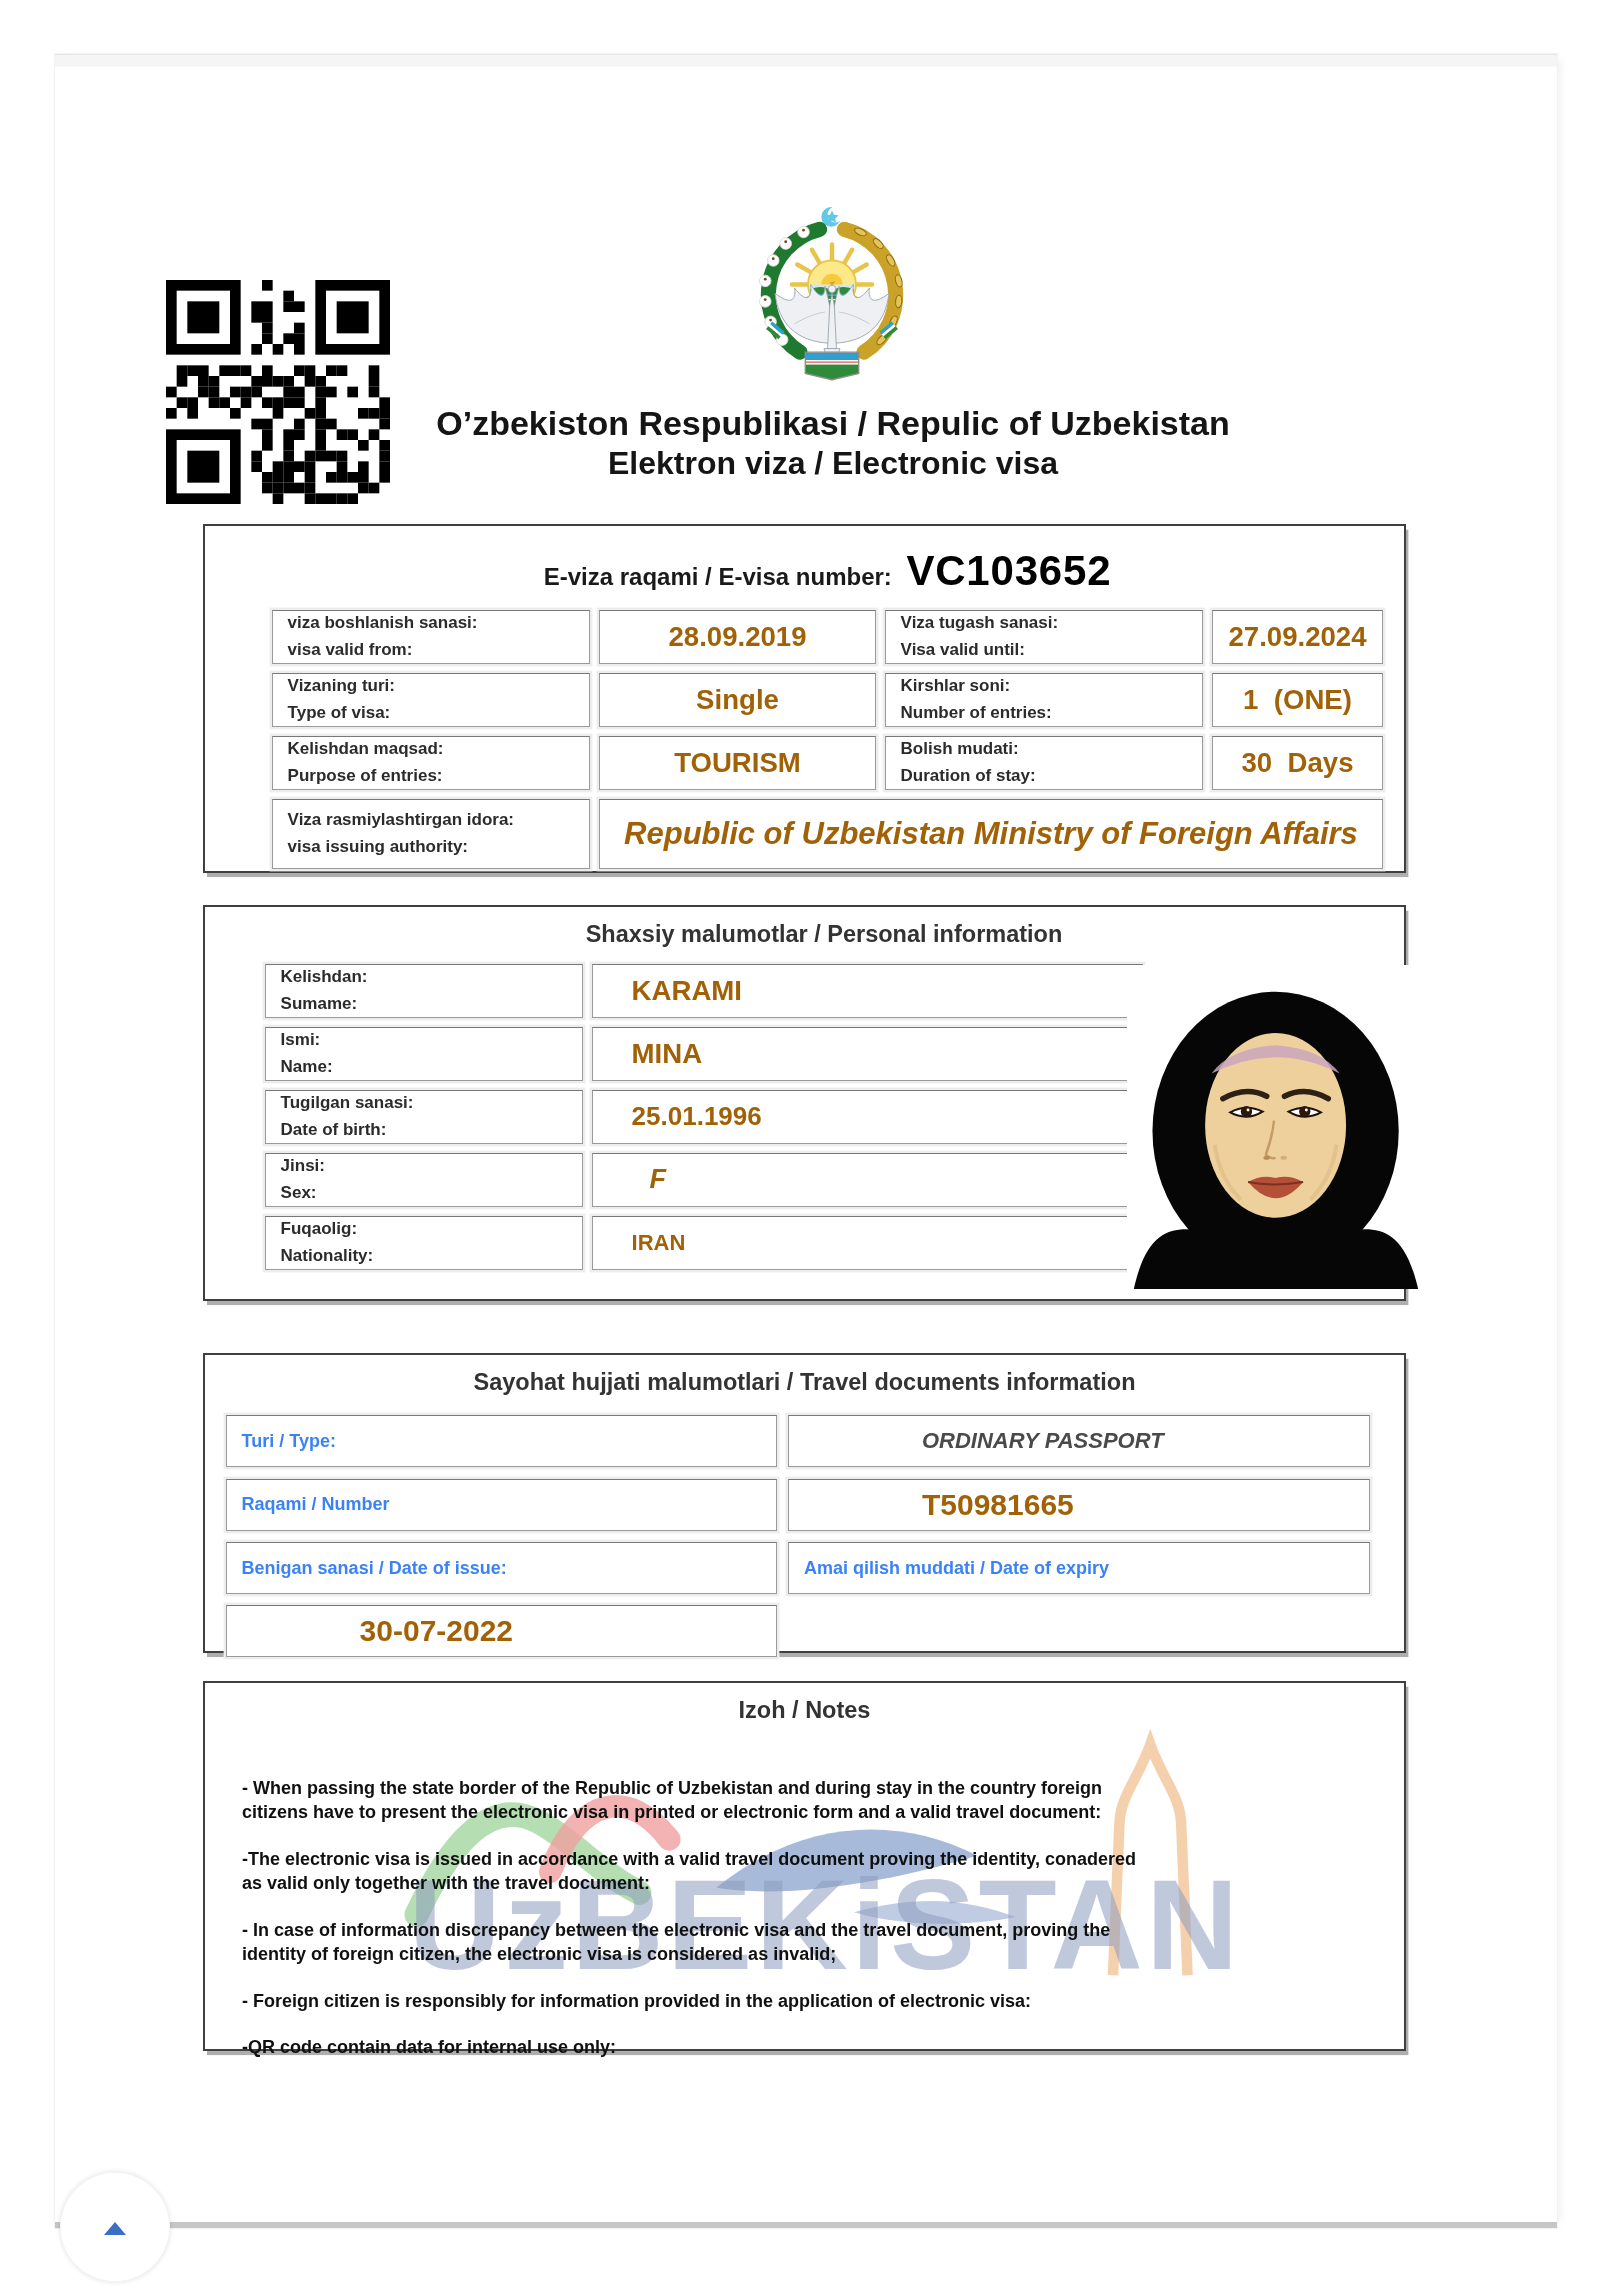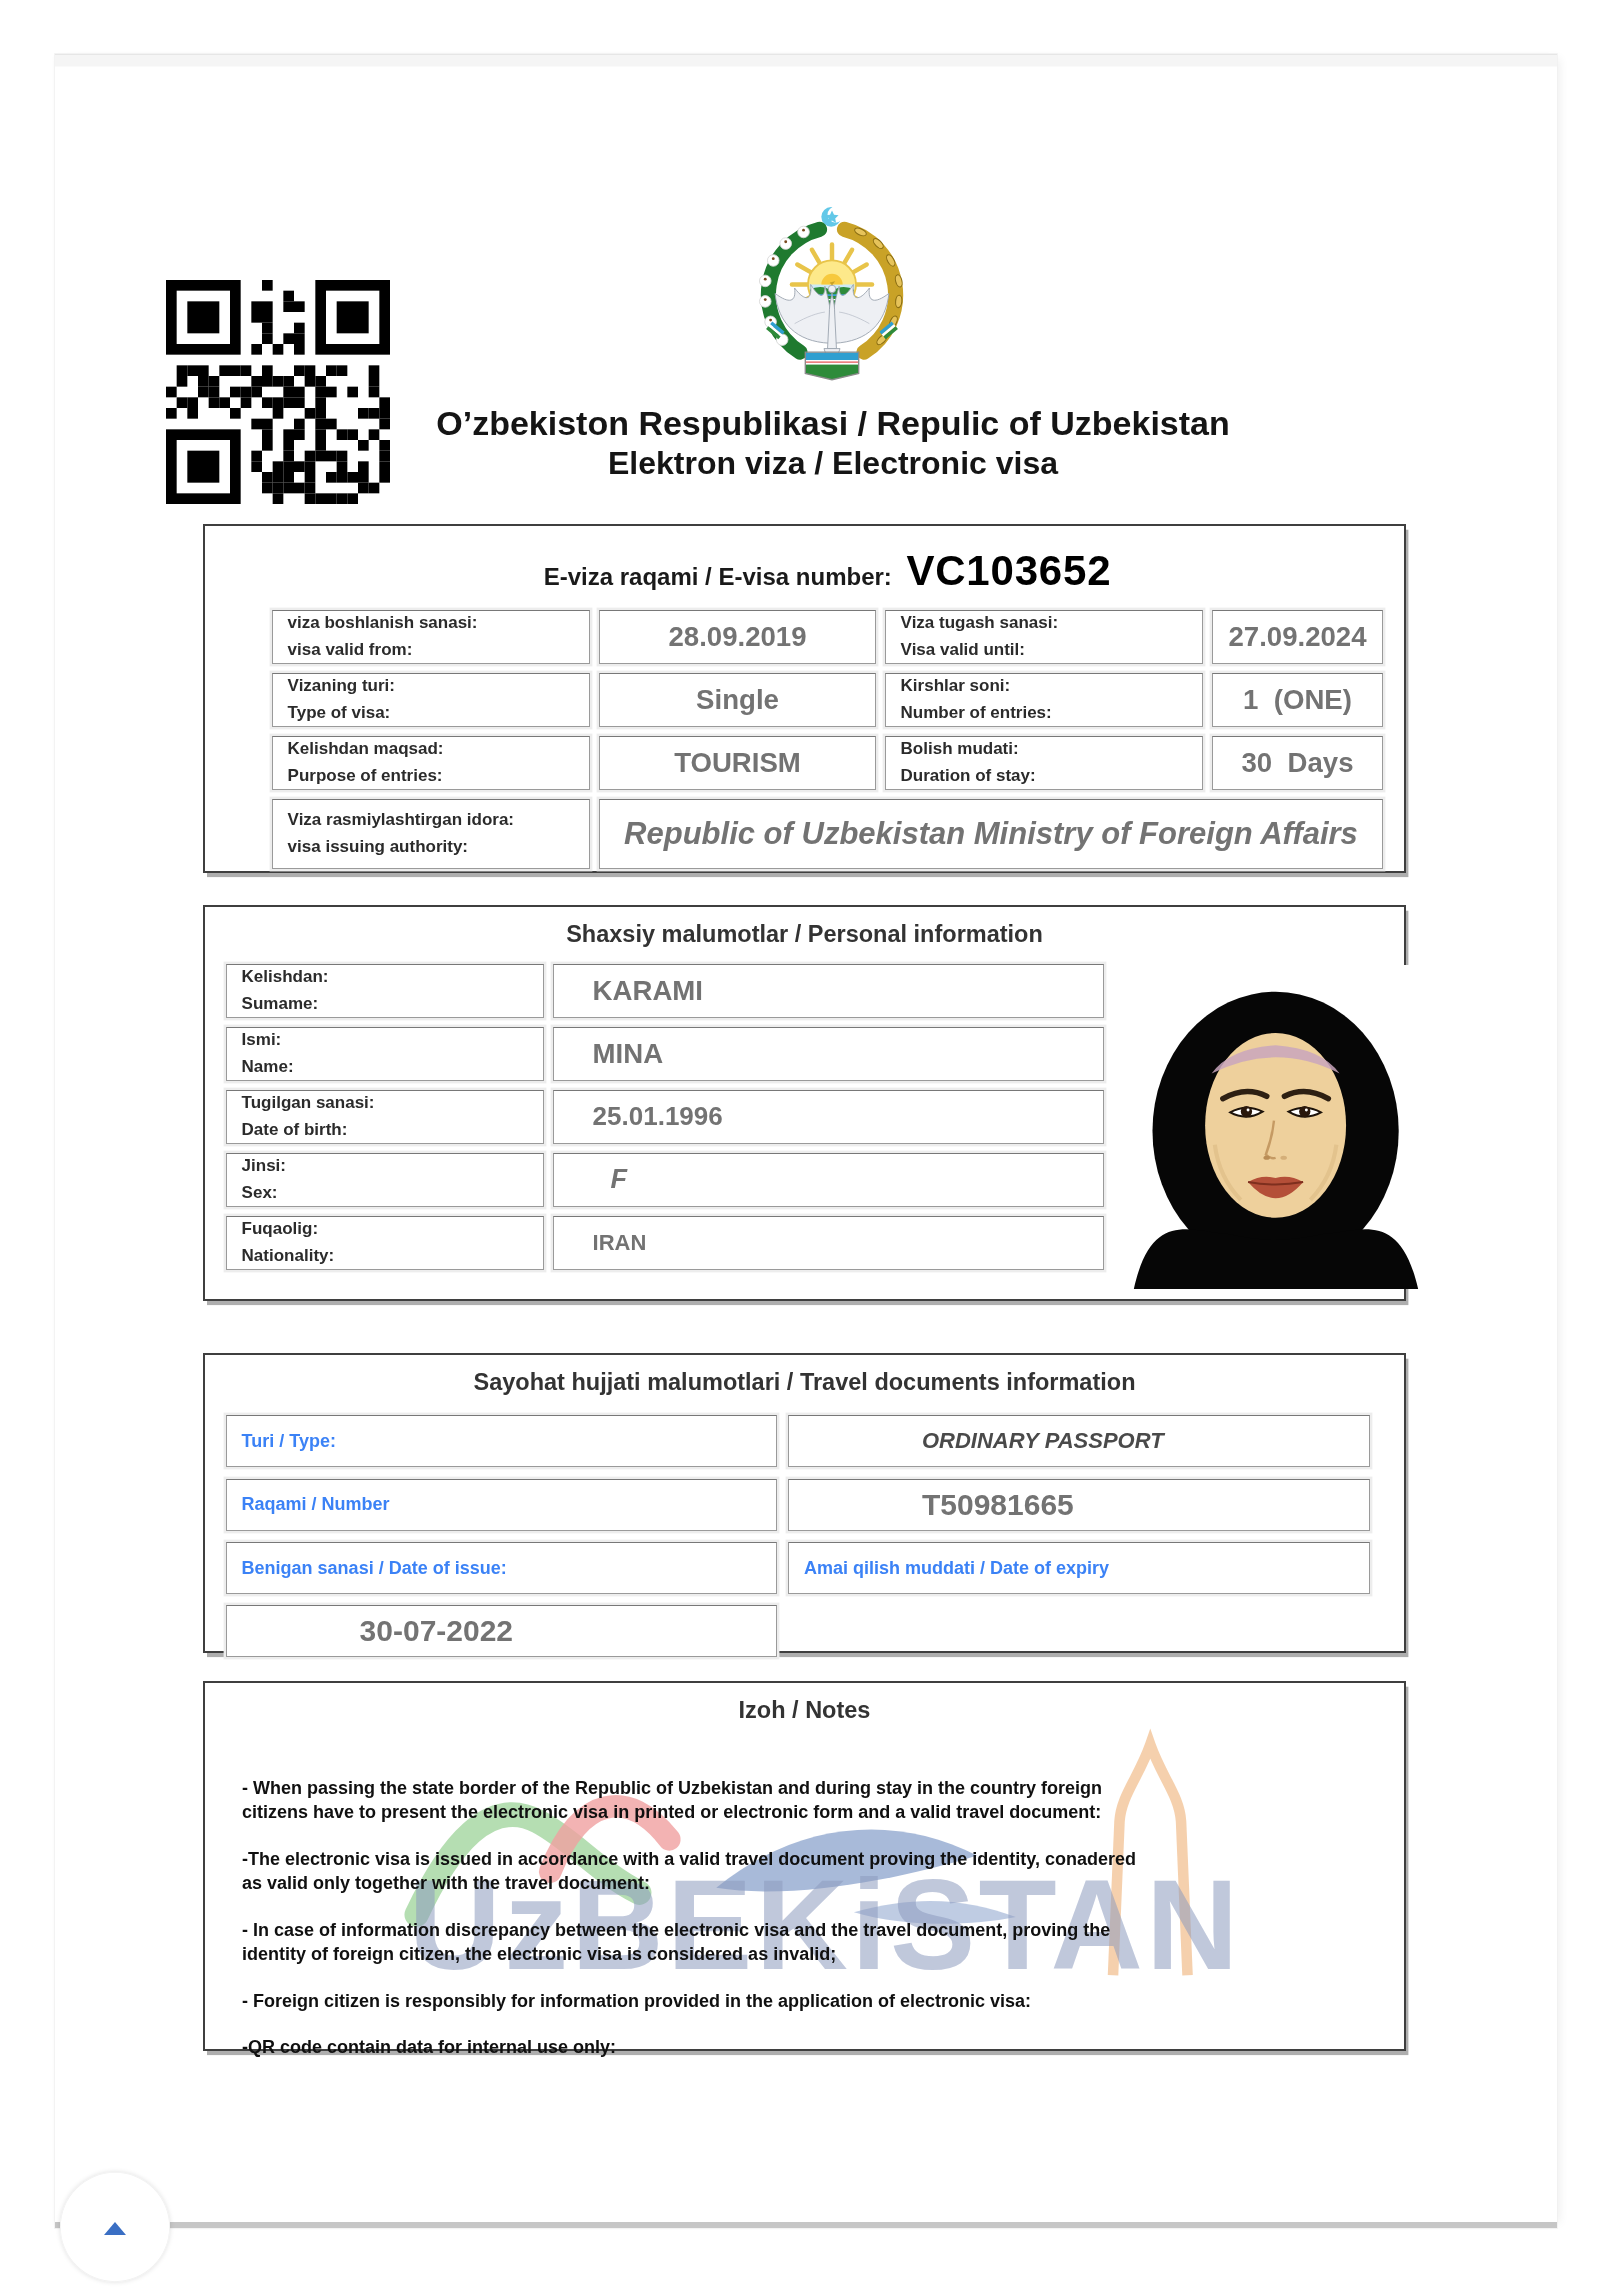--- a/index.html
+++ b/index.html
@@ -22,21 +22,21 @@
   .evisa-label{font-size:24px;color:#1a1a1a;}
   .evisa-number{font-size:42px;color:#000;letter-spacing:0.8px;}
   .grid{display:grid;gap:9px;margin:16px 21px 0;}
   .grid.evisa-grid{grid-template-columns:318px 277px 318px 1fr;grid-template-rows:54px 54px 54px 70px;margin-top:14.6px;}
   .grid.personal-grid{grid-template-columns:318px 551px;grid-auto-rows:54px;}
   .grid.travel-grid{grid-template-columns:551px 582px;grid-auto-rows:52px;gap:11.4px;margin-top:19.5px;}
   .box{border:1.6px solid #9a9a9a;border-top-color:#787878;background:#fff;box-sizing:border-box;
        display:flex;flex-direction:column;justify-content:center;padding:3.2px 14.6px;
        box-shadow:0 0 0 2.4px #ededed, 1.6px 2.4px 0 -0.8px #cdcdcd;}
   .lbl{font-size:17px;color:#2b2b2b;line-height:1.55;}
-  .val{font-size:27.6px;color:#737373;text-align:center;white-space:pre-wrap;}
+  .val{font-size:27.6px;color:#a16207;text-align:center;white-space:pre-wrap;}
   .val-wide{grid-column:2/5;font-size:31px;font-style:italic;}
   .val-left{text-align:left;padding-left:24px;}
   .val-italic{font-style:italic;font-size:27px;padding-left:42px;}
   .val-nat{font-size:22px;padding-left:24px;}
   .trv-lbl{font-size:18px;color:#3b82f6;}
   .trv-val{font-size:30px;text-align:left;padding-left:118px;white-space:pre-wrap;}
   .trv-passport{font-size:22px;font-style:italic;color:#4a4a4a;}
   .photo{position:absolute;left:1072px;top:911px;width:298px;height:324px;z-index:4;background:#fff;}
   .notes-wrap{position:relative;height:100%;}
   .watermark{position:absolute;left:195px;top:3.2px;width:924px;height:298px;z-index:0;pointer-events:none;}
@@ -351,21 +351,21 @@
         <div class="box">
           <div class="lbl">Viza rasmiylashtirgan idora:</div>
           <div class="lbl">visa issuing authority:</div>
         </div>
         <div class="box val-wide">
             <div class="val" style="font-size:31px;">Republic of Uzbekistan Ministry of Foreign Affairs</div>
           </div>
       </div>
     </section>
 
-    <section class="panel" style="top:851px;height:396px;">
+    <section class="panel" style="top:851px;height:396px;padding-left:39px;">
       <h2>Shaxsiy malumotlar / Personal information</h2>
       <div class="grid personal-grid">
         <div class="box">
           <div class="lbl">Kelishdan:</div>
           <div class="lbl">Sumame:</div>
         </div>
         <div class="box">
             <div class="val val-left">KARAMI</div>
           </div>
         <div class="box">

